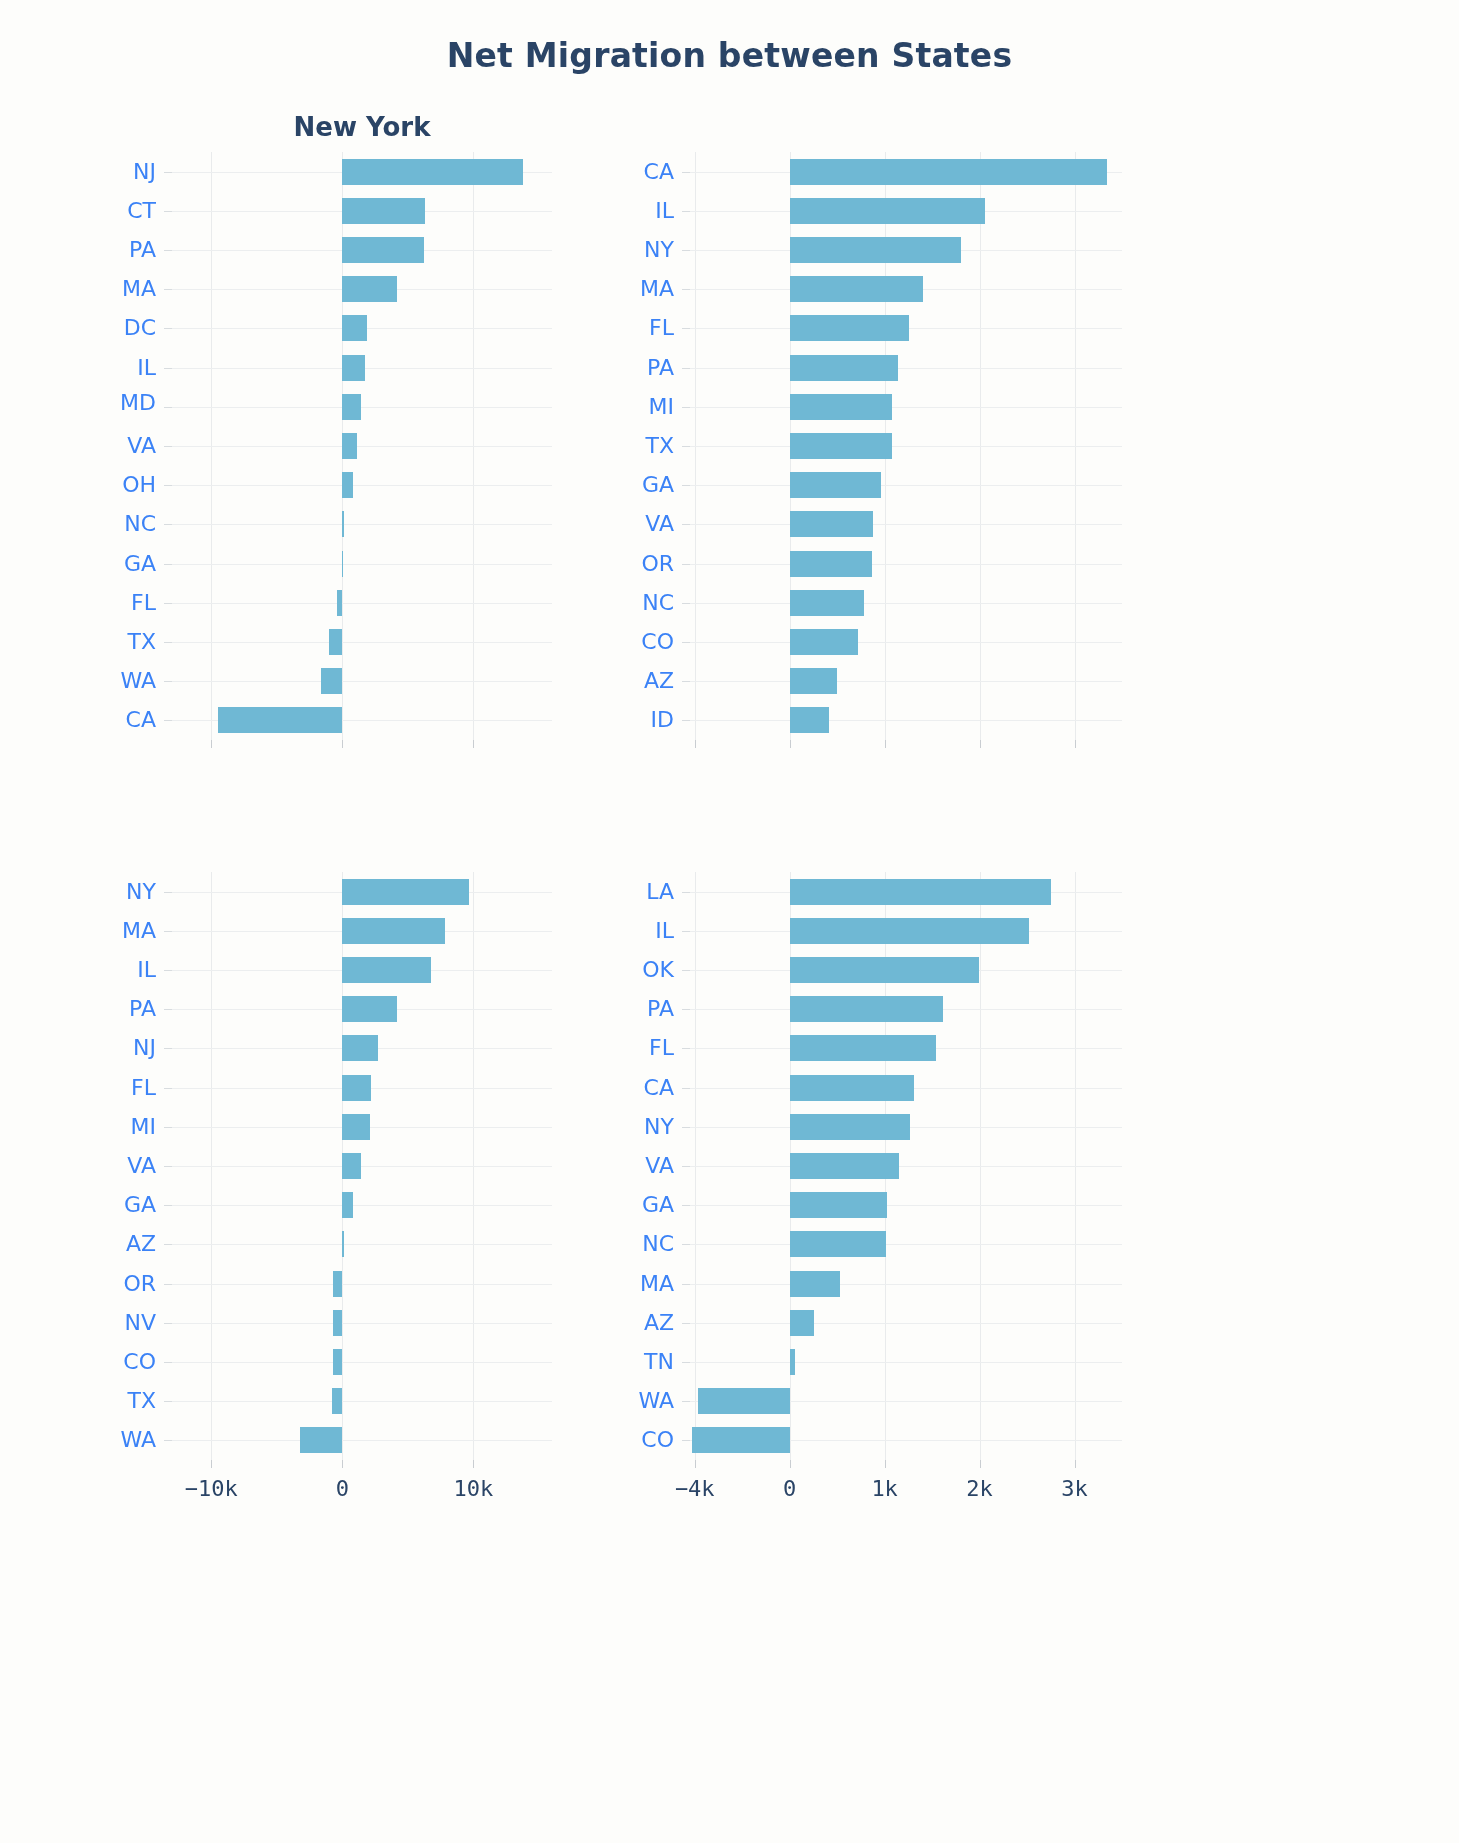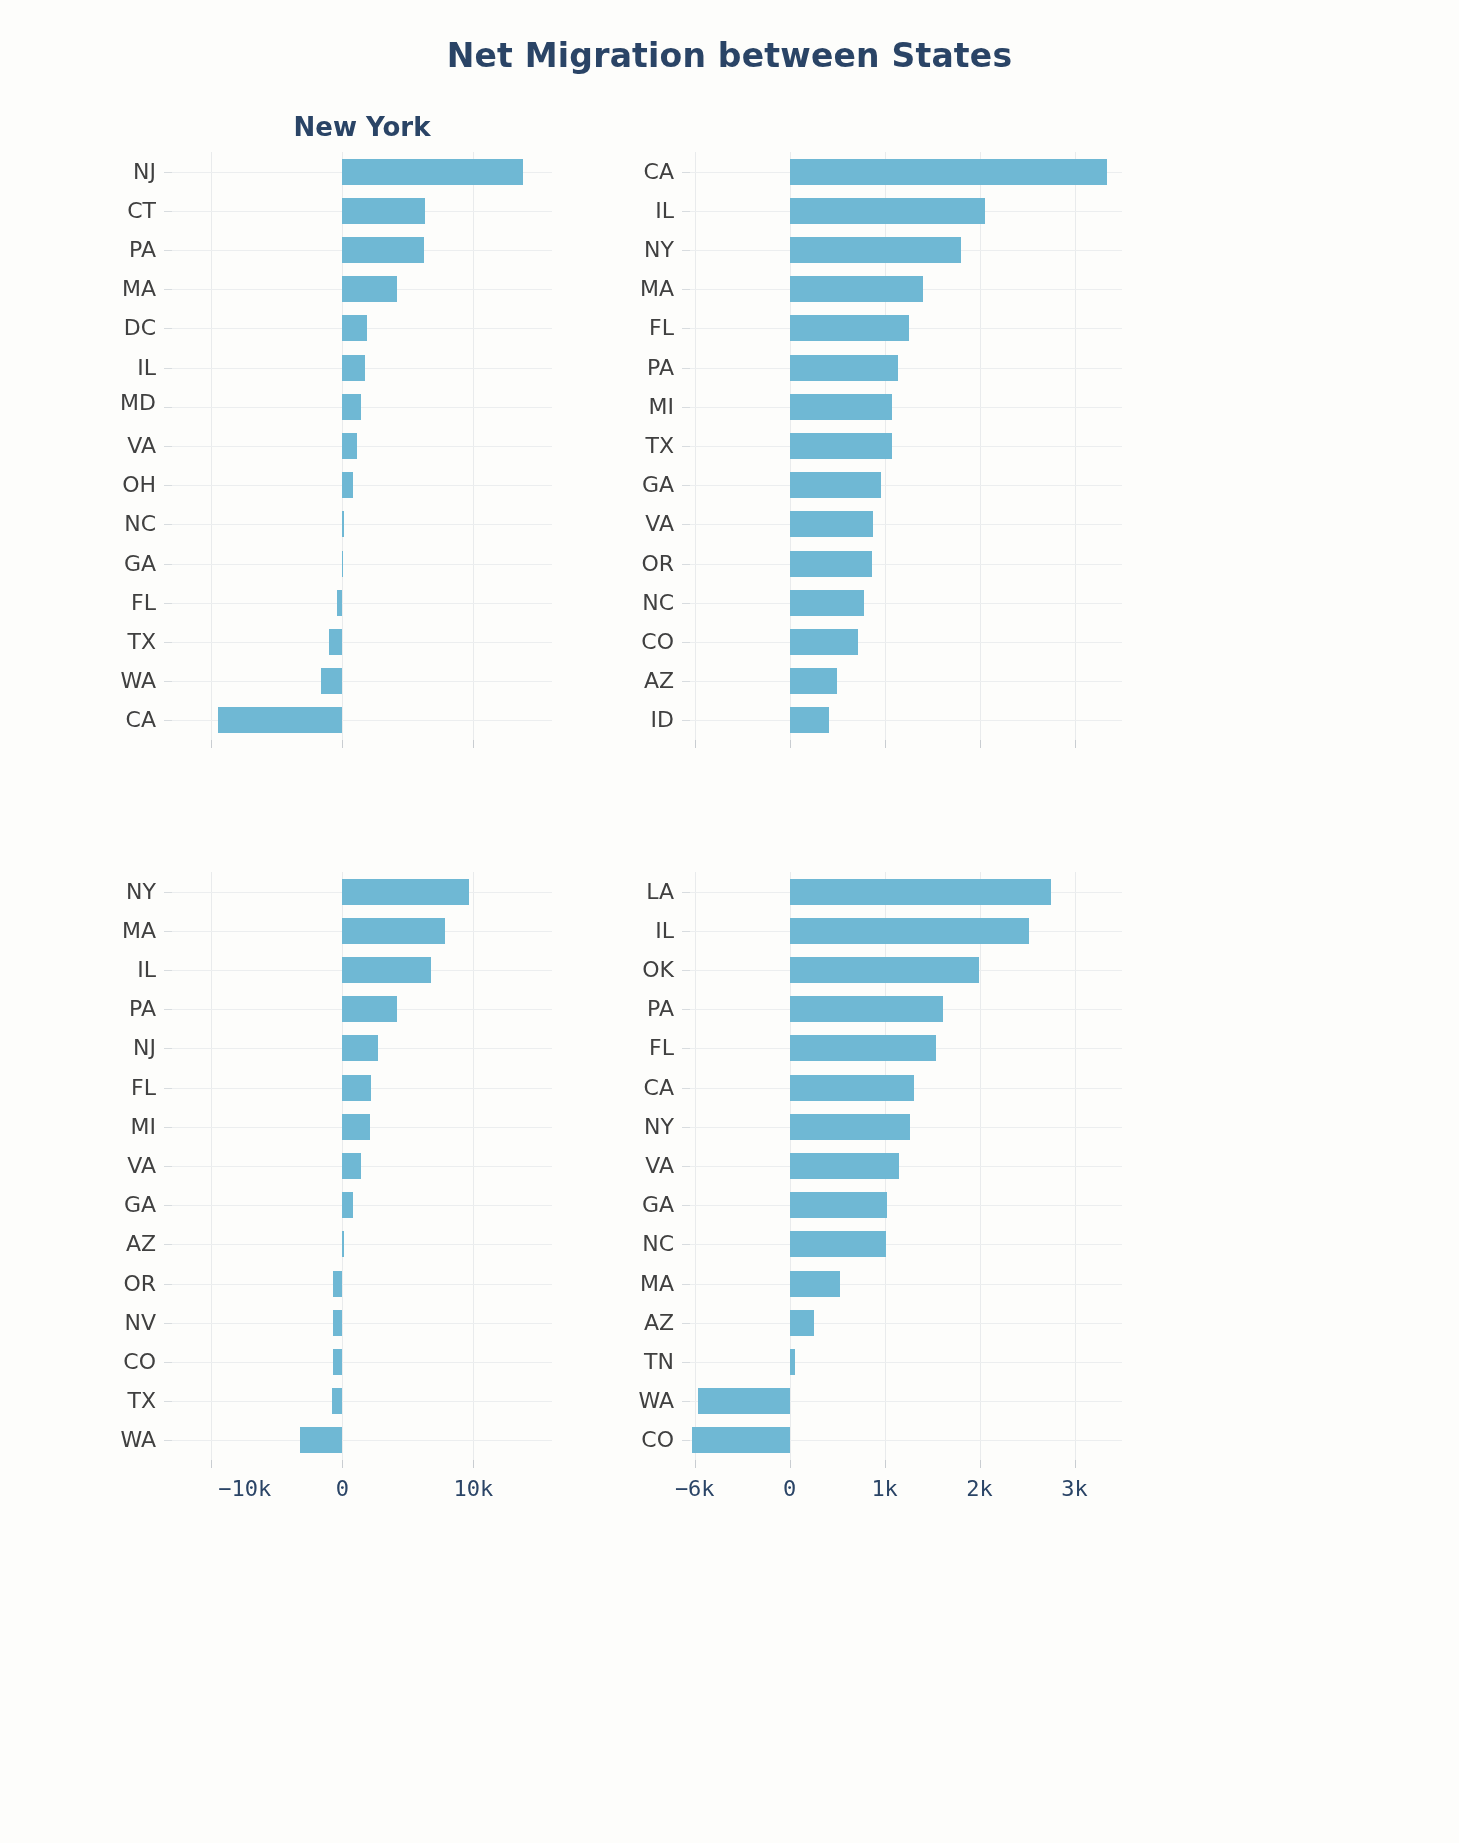--- a/index.html
+++ b/index.html
@@ -63,21 +63,21 @@
     background: #eceeef;
   }
   .bar {
     position: absolute;
     background: #6fb8d4;
   }
   .ylabel {
     position: absolute;
     text-align: right;
     font-size: 22px;
-    color: #404040;
+    color: #3b82f6;
     line-height: 1;
     white-space: nowrap;
   }
   .ytick {
     position: absolute;
     height: 1px;
     width: 8px;
     background: #d8dcdf;
   }
   .xtick-label {
@@ -305,21 +305,21 @@
           <div class="bar" style="top: 477.064px; height: 25.872px; left: 160.779px; width: 9.56552px;"></div>
           <div class="gridline-h" style="top: 529px;"></div>
           <div class="ytick" style="top: 529px; left: -8px;"></div>
           <div class="ylabel" style="top: 518.2px; left: -120px; width: 104px;">TX</div>
           <div class="bar" style="top: 516.264px; height: 25.872px; left: 159.6px; width: 10.7448px;"></div>
           <div class="gridline-h" style="top: 568px;"></div>
           <div class="ytick" style="top: 568px; left: -8px;"></div>
           <div class="ylabel" style="top: 557.4px; left: -120px; width: 104px;">WA</div>
           <div class="bar" style="top: 555.464px; height: 25.872px; left: 128.414px; width: 41.931px;"></div>
           <div class="xtick-mark" style="left: 39.3103px; top: 588px;"></div>
-          <div class="xtick-label" style="left: -20.6897px; width: 120px; top: 604px; text-align: right;">−10k</div>
+          <div class="xtick-label" style="left: -20.6897px; width: 120px; top: 604px;">−10k</div>
           <div class="xtick-mark" style="left: 170.345px; top: 588px;"></div>
           <div class="xtick-label" style="left: 110.345px; width: 120px; top: 604px;">0</div>
           <div class="xtick-mark" style="left: 301.379px; top: 588px;"></div>
           <div class="xtick-label" style="left: 241.379px; width: 120px; top: 604px;">10k</div>
         </div>
       </div>
       <div class="panel" style="left: 690px; top: 832px; width: 432px; height: 678px;">
         <div class="plot" style="width: 432px; height: 588px;">
           <div class="gridline-v" style="left: 4.74725px;"></div>
           <div class="gridline-v" style="left: 99.6923px;"></div>
@@ -380,21 +380,21 @@
           <div class="bar" style="top: 477.064px; height: 25.872px; left: 99.6923px; width: 5.6967px;"></div>
           <div class="gridline-h" style="top: 529px;"></div>
           <div class="ytick" style="top: 529px; left: -8px;"></div>
           <div class="ylabel" style="top: 518.2px; left: -120px; width: 104px;">WA</div>
           <div class="bar" style="top: 516.264px; height: 25.872px; left: 7.5956px; width: 92.0967px;"></div>
           <div class="gridline-h" style="top: 568px;"></div>
           <div class="ytick" style="top: 568px; left: -8px;"></div>
           <div class="ylabel" style="top: 557.4px; left: -120px; width: 104px;">CO</div>
           <div class="bar" style="top: 555.464px; height: 25.872px; left: 1.8989px; width: 97.7934px;"></div>
           <div class="xtick-mark" style="left: 4.74725px; top: 588px;"></div>
-          <div class="xtick-label" style="left: -55.2527px; width: 120px; top: 604px;">−6k</div>
+          <div class="xtick-label" style="left: -55.2527px; width: 120px; top: 604px;">−4k</div>
           <div class="xtick-mark" style="left: 99.6923px; top: 588px;"></div>
           <div class="xtick-label" style="left: 39.6923px; width: 120px; top: 604px;">0</div>
           <div class="xtick-mark" style="left: 194.637px; top: 588px;"></div>
           <div class="xtick-label" style="left: 134.637px; width: 120px; top: 604px;">1k</div>
           <div class="xtick-mark" style="left: 289.582px; top: 588px;"></div>
           <div class="xtick-label" style="left: 229.582px; width: 120px; top: 604px;">2k</div>
           <div class="xtick-mark" style="left: 384.527px; top: 588px;"></div>
           <div class="xtick-label" style="left: 324.527px; width: 120px; top: 604px;">3k</div>
         </div>
       </div>

